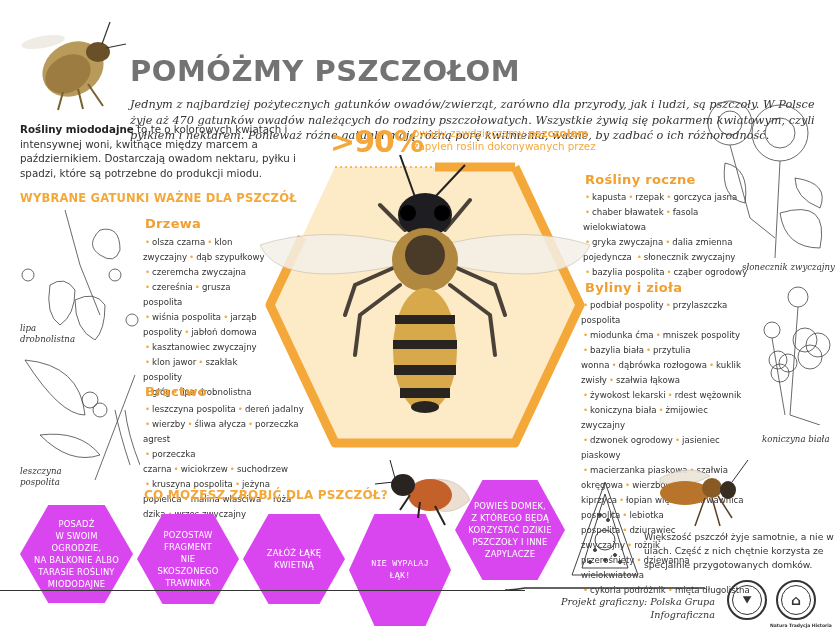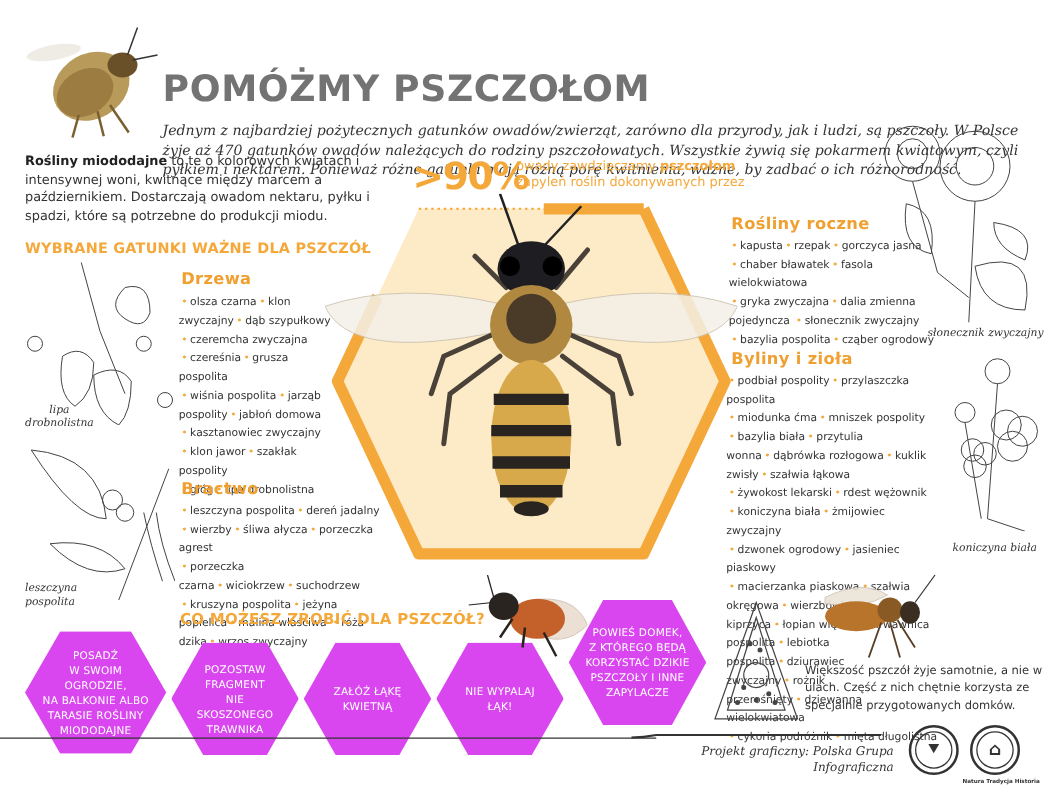--- a/index.html
+++ b/index.html
@@ -117,21 +117,21 @@
   <svg width="120" height="135" viewBox="0 0 120 135" fill="none" stroke="#444" stroke-width="0.8">
     <path d="M45 5 L60 60 L80 110"></path>
     <path d="M80 25 Q100 20 100 45 Q95 60 80 50 Q65 40 80 25 Z"></path>
     <path d="M30 80 Q45 70 55 85 Q55 110 40 120 Q25 110 30 80 Z"></path>
     <path d="M55 95 Q75 85 85 100 Q85 125 75 135 Q55 125 55 95 Z"></path>
     <circle cx="8" cy="70" r="6"></circle>
       <circle cx="95" cy="70" r="6"></circle>
       <circle cx="112" cy="115" r="6"></circle>
   </svg>
 </div>
-<div class="abs caption" style="left:20px; top:323px; white-space:pre-line;text-align:center;">lipa
+<div class="abs caption" style="left:20px; top:323px; white-space:pre-line;">lipa
 drobnolistna</div>
 
 <div class="abs" style="left:20px; top:355px; width:120px; height:125px;">
   <svg width="120" height="125" viewBox="0 0 120 125" fill="none" stroke="#444" stroke-width="0.8">
     <path d="M5 5 Q60 10 65 60 Q40 60 5 5 Z"></path>
     <path d="M20 80 Q60 75 80 100 Q50 110 20 80 Z"></path>
     <path d="M115 20 L75 125"></path>
     <path d="M95 55 Q100 80 110 110 M105 55 Q108 80 120 110"></path>
     <circle cx="70" cy="45" r="8"></circle>
       <circle cx="80" cy="55" r="7"></circle>
@@ -212,21 +212,21 @@
 <div class="abs action" style="left:137px; top:514px; width:102px; height:90px;">
     <span>POZOSTAW
 FRAGMENT
 NIE SKOSZONEGO
 TRAWNIKA</span>
   </div>
 <div class="abs action" style="left:243px; top:514px; width:102px; height:90px;">
     <span>ZAŁÓŻ ŁĄKĘ
 KWIETNĄ</span>
   </div>
-<div class="abs action" style="left:349px; top:514px; width:102px; height:90px;">
+<div class="abs action" style="left:349px; top:514px; width:102px; height:112px;font-family:Liberation Mono, monospace;">
     <span>NIE WYPALAJ
 ŁĄK!</span>
   </div>
 <div class="abs action" style="left:455px; top:480px; width:110px; height:100px;">
     <span>POWIEŚ DOMEK,
 Z KTÓREGO BĘDĄ
 KORZYSTAĆ DZIKIE
 PSZCZOŁY I INNE
 ZAPYLACZE</span>
   </div>

